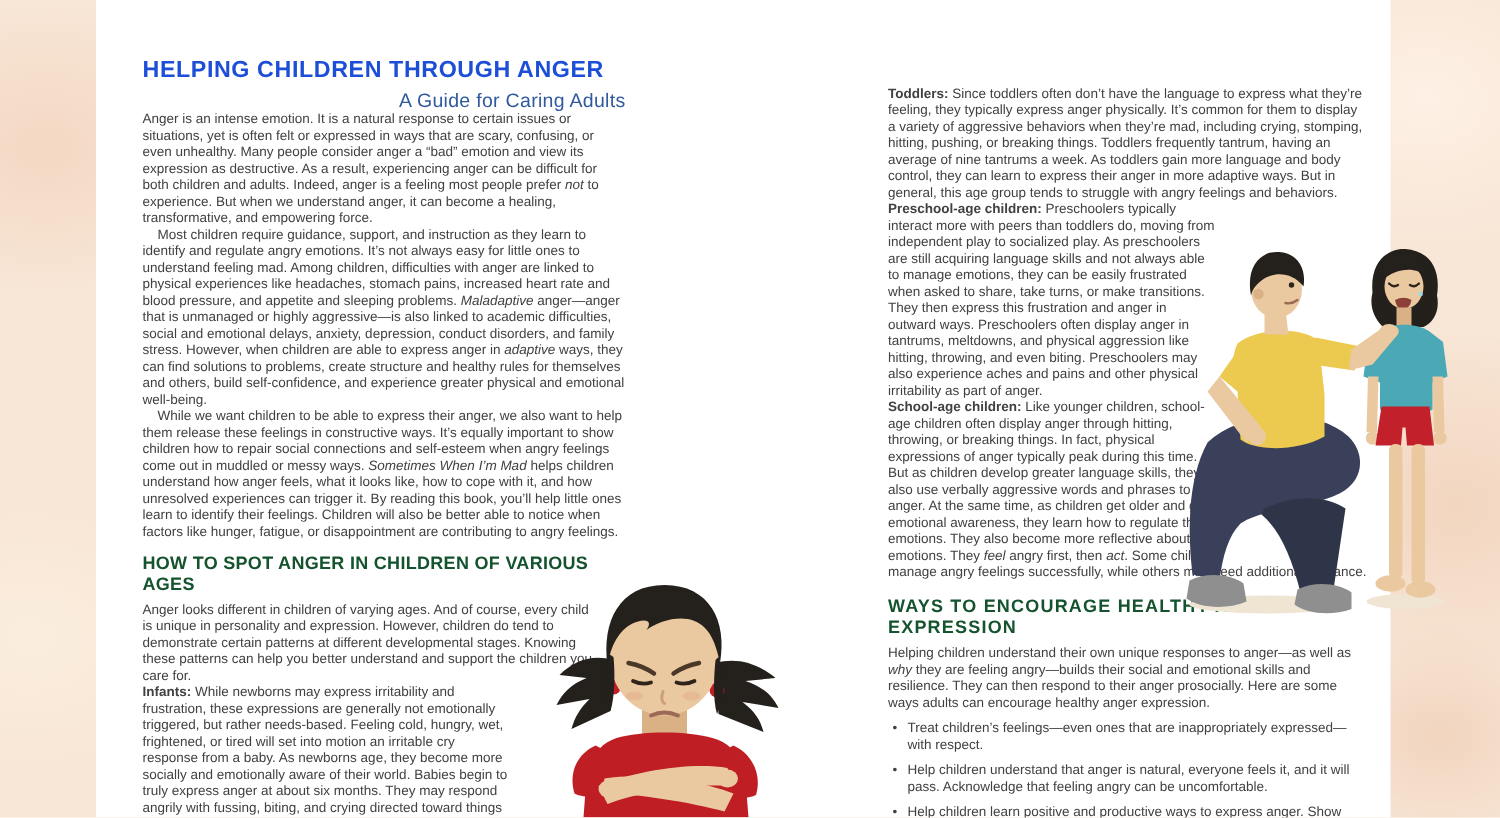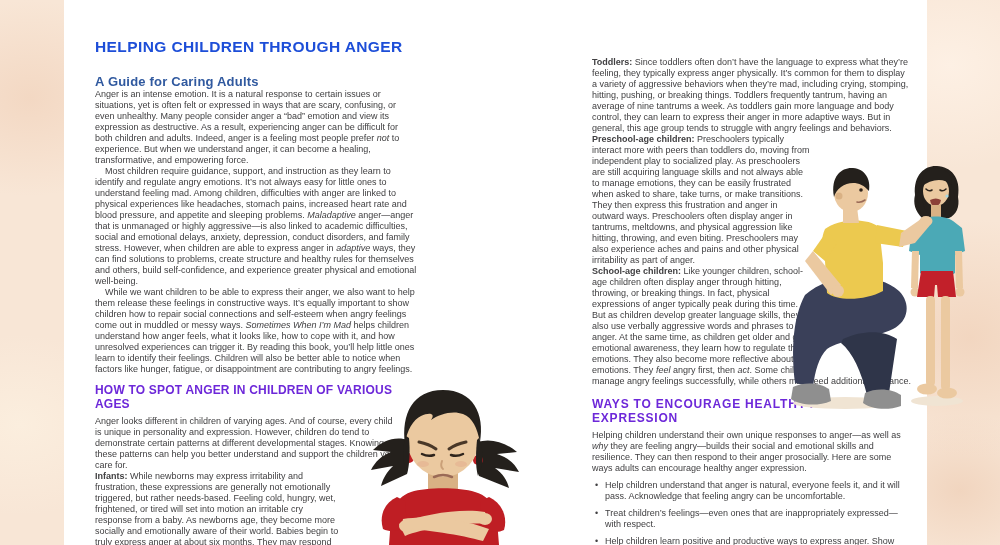--- a/index.html
+++ b/index.html
@@ -12,25 +12,25 @@
       radial-gradient(200px 170px at 97% 62%, #f2d6c0 0%, rgba(242,214,192,0) 70%),
       radial-gradient(190px 150px at 95% 12%, #fdf0e4 0%, rgba(253,240,228,0) 70%),
       radial-gradient(170px 130px at 2% 78%, #fbeede 0%, rgba(251,238,222,0) 70%),
       radial-gradient(140px 110px at 96% 90%, #f1d5bf 0%, rgba(241,213,191,0) 70%);
   }
   .page{position:absolute;left:64px;top:0;width:863px;height:545px;background:#ffffff;}
   .col{position:absolute;}
   .col-left{left:95px;top:38px;width:322px;}
   .col-right{left:592px;top:57px;width:320px;}
   .book-title{margin:0;font-size:15.5px;font-weight:bold;letter-spacing:.4px;color:#1d4ed8;}
-  .book-subtitle{margin:18px 0 0;font-size:13px;font-weight:bold;letter-spacing:.2px;color:#30599f;}
+  .book-subtitle{margin:3px 0 0;font-size:13px;font-weight:normal;letter-spacing:.2px;color:#30599f;text-align:right;}
   p.body, li.body{font-size:9px;line-height:11px;color:#414042;margin:0;}
   .first-para{margin-top:13px;}
   .indent{text-indent:10px;}
-  .section-heading{margin:8px 0 5px;font-size:12px;font-weight:bold;letter-spacing:.2px;color:#6d28d9;}
+  .section-heading{margin:8px 0 5px;font-size:12px;font-weight:bold;letter-spacing:.2px;color:#14532d;}
   .heading2{margin:10px 0 5px;letter-spacing:.8px;clear:both;}
   .agep{margin-top:8px;}
   b.lead{color:#414042;}
   .flow1,.flow2{display:flow-root;}
   .spacer{pointer-events:none;}
   .sp-girl-1{float:right;clear:right;width:16px;height:46px;}
   .sp-girl-2{float:right;clear:right;width:78px;height:150px;}
   .sp-man-1{float:right;clear:right;width:100px;height:132px;margin-top:34px;}
   .sp-man-2{float:right;clear:right;width:74px;height:70px;}
   ul.bullets{margin:5px 0 0;padding:0;list-style:none;}
@@ -65,22 +65,22 @@
   <p class="body"><b class="lead">Toddlers:</b> <span>Since toddlers often don’t have the language to express what they’re feeling, they typically express anger physically. It’s common for them to display a variety of aggressive behaviors when they’re mad, including crying, stomping, hitting, pushing, or breaking things. Toddlers frequently tantrum, having an average of nine tantrums a week. As toddlers gain more language and body control, they can learn to express their anger in more adaptive ways. But in general, this age group tends to struggle with angry feelings and behaviors.</span></p>
   <div class="flow2">
     <div class="spacer sp-man-1"></div>
     <div class="spacer sp-man-2"></div>
     <p class="body agep"><b class="lead">Preschool-age children:</b> <span>Preschoolers typically interact more with peers than toddlers do, moving from independent play to socialized play. As preschoolers are still acquiring language skills and not always able to manage emotions, they can be easily frustrated when asked to share, take turns, or make transitions. They then express this frustration and anger in outward ways. Preschoolers often display anger in tantrums, meltdowns, and physical aggression like hitting, throwing, and even biting. Preschoolers may also experience aches and pains and other physical irritability as part of anger.</span></p>
     <p class="body agep"><b class="lead">School-age children:</b> <span>Like younger children, school-age children often display anger through hitting, throwing, or breaking things. In fact, physical expressions of anger typically peak during this time. But as children develop greater language skills, they may also use verbally aggressive words and phrases to express anger. At the same time, as children get older and grow in emotional awareness, they learn how to regulate their emotions. They also become more reflective about angry emotions. They <em>feel</em> angry first, then <em>act</em>. Some children manage angry feelings successfully, while others may need additional guidance.</span></p>
   </div>
   <h3 class="section-heading heading2">WAYS TO ENCOURAGE HEALTHY ANGER EXPRESSION</h3>
   <p class="body">Helping children understand their own unique responses to anger—as well as <em>why</em> they are feeling angry—builds their social and emotional skills and resilience. They can then respond to their anger prosocially. Here are some ways adults can encourage healthy anger expression.</p>
   <ul class="bullets">
+    <li class="body">Treat children’s feelings—even ones that are inappropriately expressed—with respect.</li>
     <li class="body">Help children understand that anger is natural, everyone feels it, and it will pass. Acknowledge that feeling angry can be uncomfortable.</li>
-    <li class="body">Treat children’s feelings—even ones that are inappropriately expressed—with respect.</li>
     <li class="body">Help children learn positive and productive ways to express anger. Show them how to shake off irritability by doing jumping jacks or bouncing a ball outside. Teach</li>
   </ul>
 </div>
 
 <svg id="illus-angry-girl" class="illus" viewBox="0 0 165 169" role="img" aria-label="Illustration of an angry young girl with black pigtails and red hair ties, frowning with her arms crossed, wearing a red shirt">
   <g>
     <path fill="#24201c" d="M44,64 C30,60 18,64 8,74 L26,76 C16,80 10,86 6,94 L28,90 C22,96 18,102 16,110 L42,98 Z"></path>
     <path fill="#24201c" d="M112,66 C126,62 140,66 152,76 L132,78 C144,82 150,88 154,96 L130,92 C138,98 142,104 144,112 L114,100 Z"></path>
     <circle cx="44" cy="82" r="5" fill="#bf1e24"></circle>
     <circle cx="113" cy="84" r="5" fill="#bf1e24"></circle>

